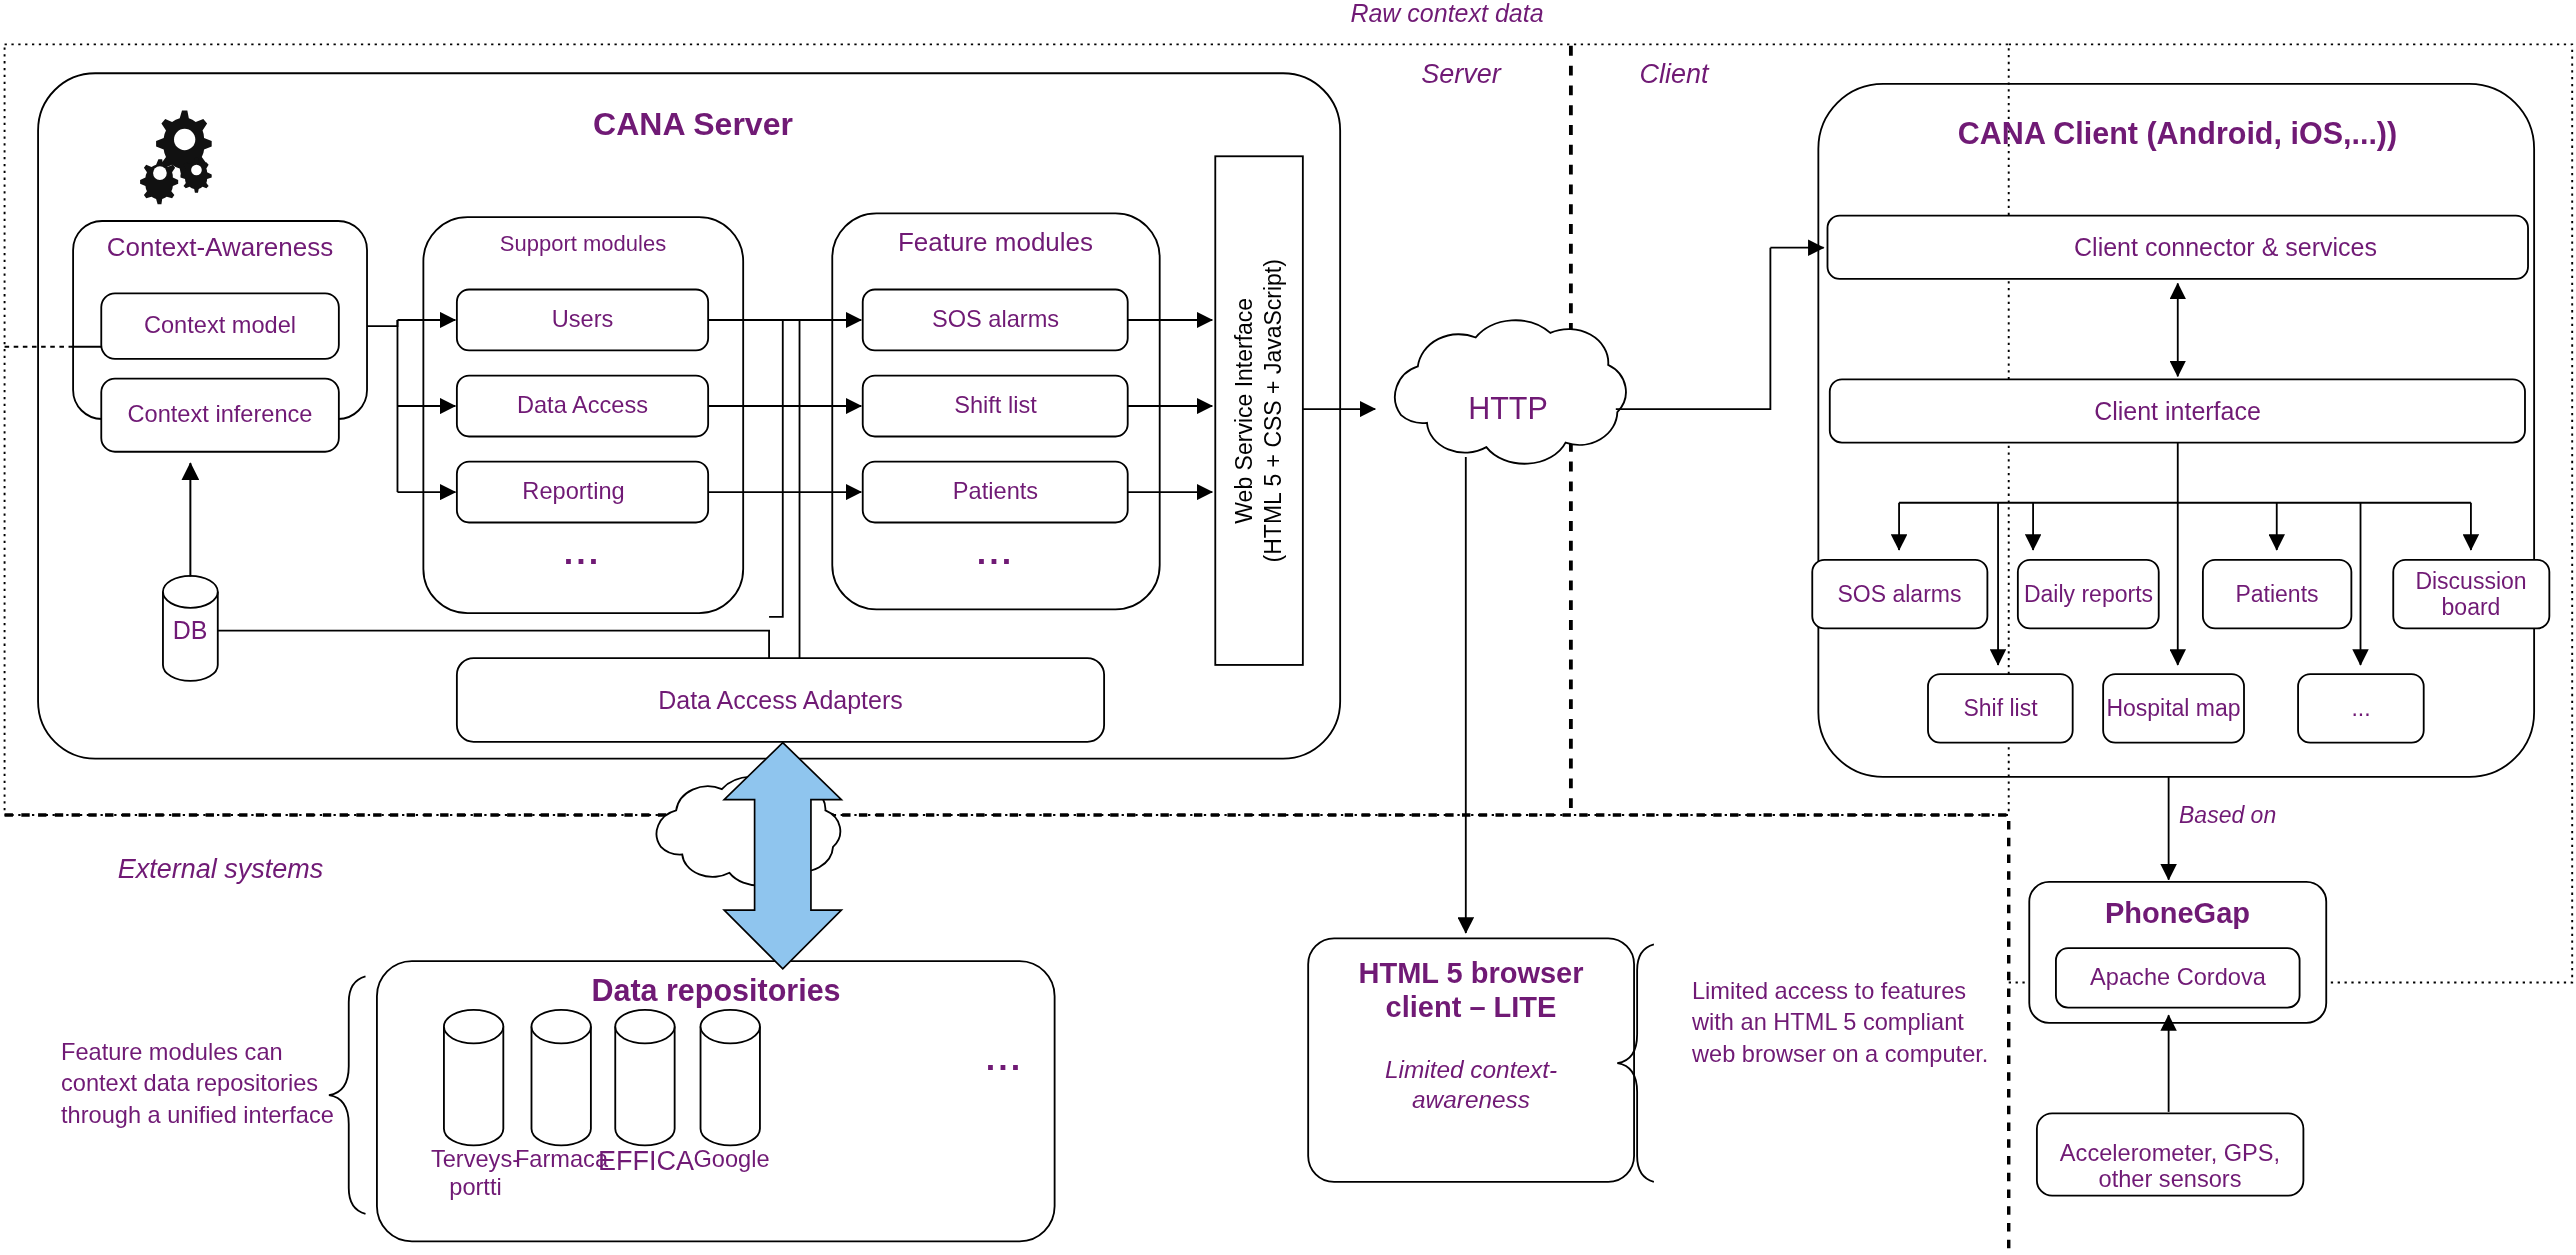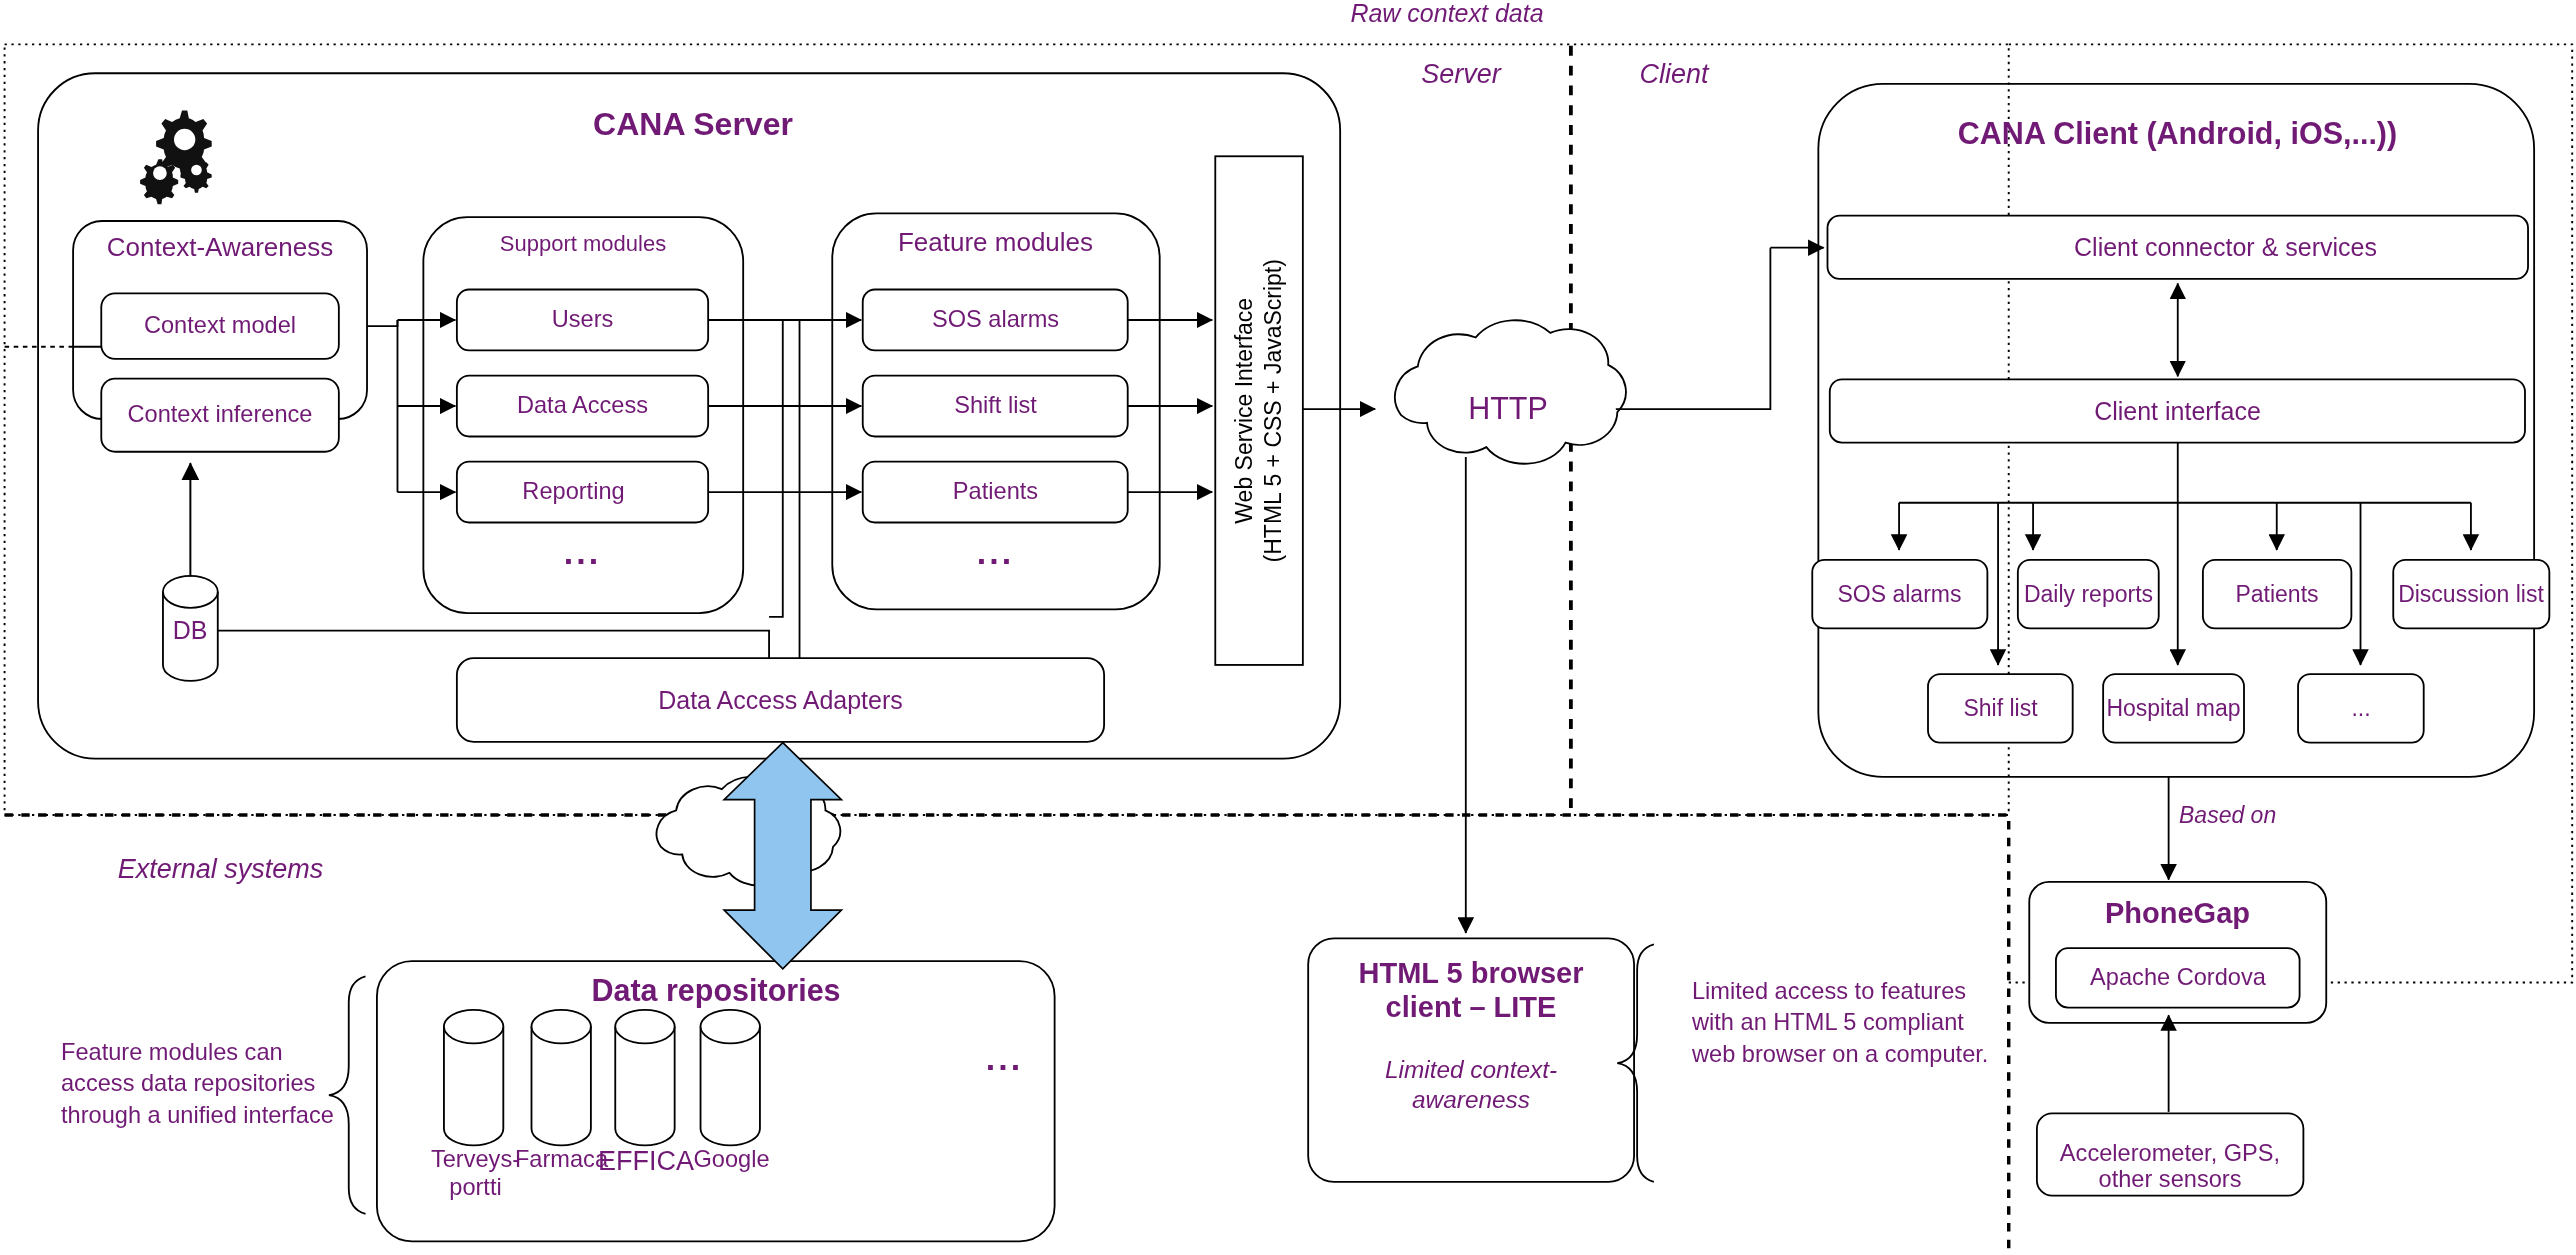--- a/index.html
+++ b/index.html
@@ -294,21 +294,21 @@
 
 <div class="lbl ctr" style="left:1409px;top:385px;width:198px;height:46px;font-size:30.5px;">HTTP</div>
 
 <div class="lbl bold" style="left:1827px;top:116px;width:701px;font-size:30.5px;">CANA Client (Android, iOS,...))</div>
 <div class="lbl ctr" style="left:1827px;top:215px;width:701px;height:63px;font-size:25px;padding-left:48px;">Client connector &amp; services</div>
 <div class="lbl ctr" style="left:1830px;top:379px;width:695px;height:63px;font-size:25px;">Client interface</div>
 
 <div class="lbl ctr" style="left:1812px;top:560px;width:175px;height:69px;font-size:23px;">SOS alarms</div>
 <div class="lbl ctr" style="left:2018px;top:560px;width:141px;height:69px;font-size:23px;">Daily reports</div>
 <div class="lbl ctr" style="left:2203px;top:560px;width:148px;height:69px;font-size:23px;">Patients</div>
-<div class="lbl ctr" style="left:2393px;top:560px;width:156px;height:69px;font-size:23px;">Discussion list</div>
+<div class="lbl ctr" style="left:2393px;top:560px;width:156px;height:69px;font-size:23px;">Discussion board</div>
 
 <div class="lbl ctr" style="left:1928px;top:674px;width:145px;height:69px;font-size:23px;">Shif list</div>
 <div class="lbl ctr" style="left:2103px;top:674px;width:141px;height:69px;font-size:23px;">Hospital map</div>
 <div class="lbl ctr" style="left:2298px;top:674px;width:126px;height:69px;font-size:23px;">...</div>
 
 <div class="lbl ital" style="left:2179px;top:803px;width:175px;font-size:23px;text-align:left;">Based on</div>
 
 <div class="lbl bold" style="left:2029px;top:897px;width:297px;font-size:29px;">PhoneGap</div>
 <div class="lbl ctr" style="left:2056px;top:948px;width:244px;height:59px;font-size:23.6px;">Apache Cordova</div>
 <div class="lbl ctr" style="left:2043px;top:1113px;width:254px;height:82px;font-size:23.6px;margin-top:12px;">Accelerometer, GPS, other sensors</div>
@@ -316,21 +316,21 @@
 <div class="lbl bold" style="left:1308px;top:956px;width:326px;font-size:29px;line-height:1.18;">
   <div>HTML 5 browser</div>
   <div>client – LITE</div>
 </div>
 <div class="lbl ital" style="left:1308px;top:1055px;width:326px;font-size:24.4px;line-height:1.22;">
   <div>Limited context-</div>
   <div>awareness</div>
 </div>
 <div class="lbl" style="left:1692px;top:976px;width:305px;font-size:23.6px;text-align:left;line-height:1.33;">Limited access to features with an HTML 5 compliant web browser on a computer.</div>
 
-<div class="lbl" style="left:61px;top:1037px;width:274px;font-size:23.6px;text-align:left;line-height:1.33;">Feature modules can access data repositories through a unified interface</div>
+<div class="lbl" style="left:61px;top:1037px;width:274px;font-size:23.6px;text-align:left;line-height:1.33;">Feature modules can context data repositories through a unified interface</div>
 
 <div class="lbl bold" style="left:377px;top:973px;width:678px;font-size:30.5px;">Data repositories</div>
 
 <div class="lbl" style="left:426px;top:1146px;width:99px;font-size:23.6px;line-height:1.18;">
   <div>Terveys-</div>
   <div>portti</div>
 </div>
 <div class="lbl" style="left:510px;top:1146px;width:103px;font-size:23.6px;">Farmaca</div>
 <div class="lbl" style="left:598px;top:1146px;width:95px;font-size:27px;">EFFICA</div>
 <div class="lbl" style="left:682px;top:1146px;width:99px;font-size:23.6px;">Google</div>

